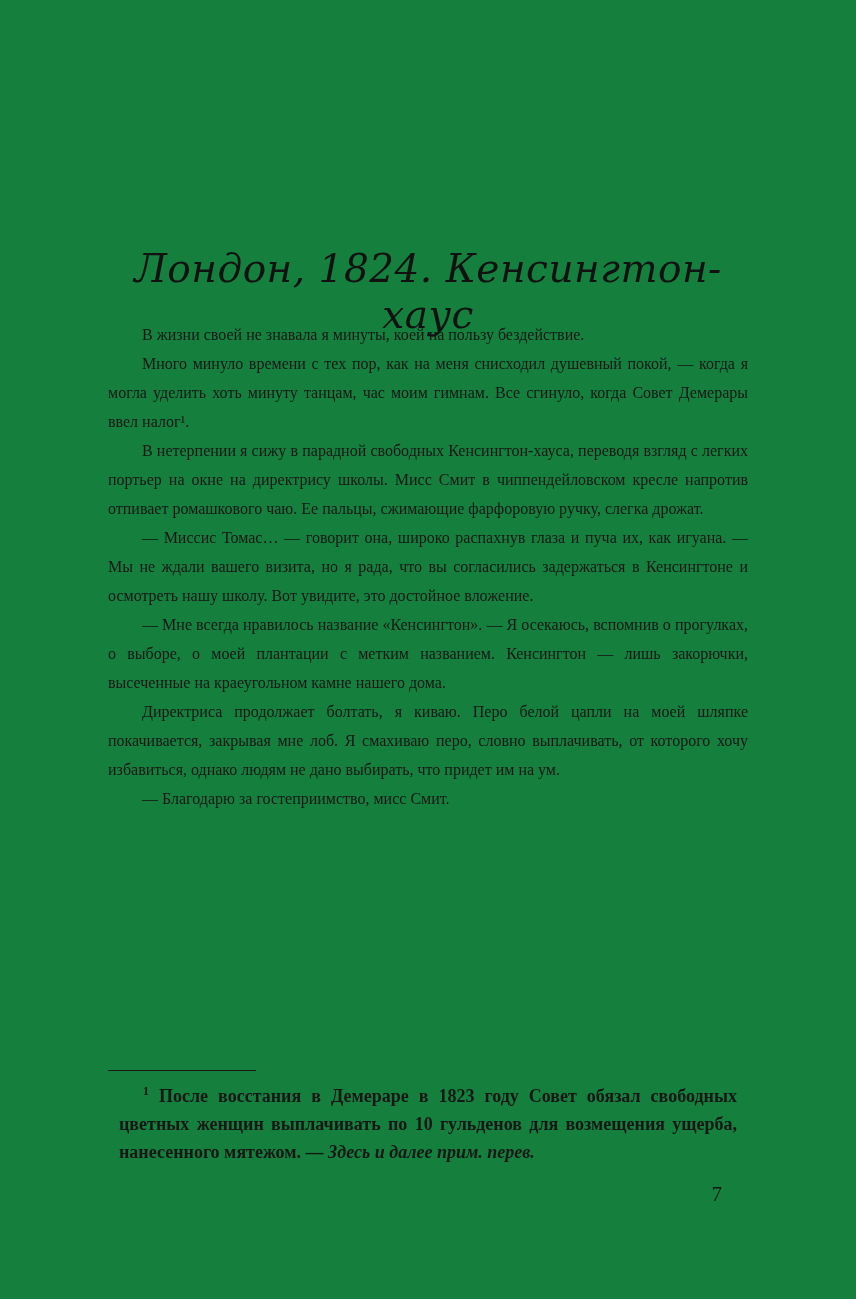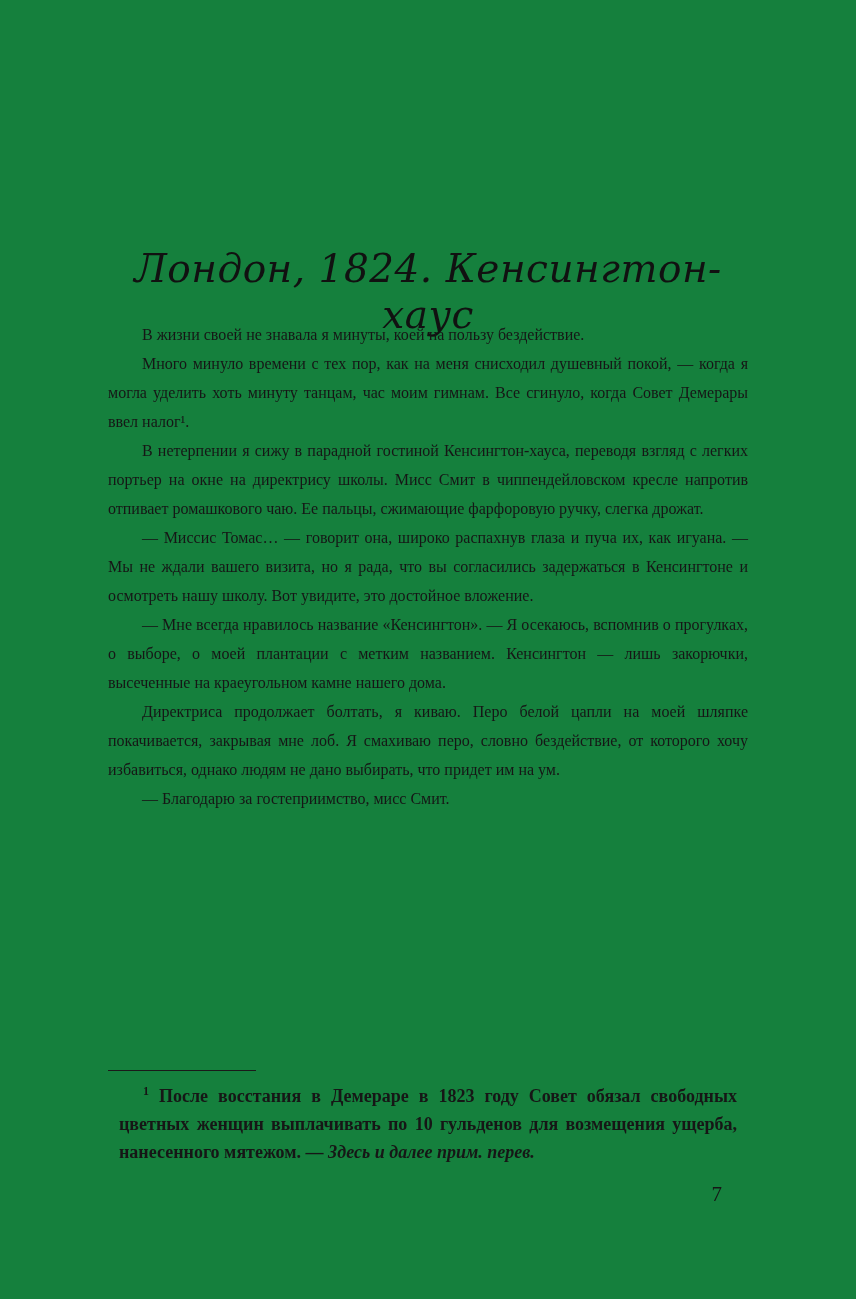--- a/index.html
+++ b/index.html
@@ -93,24 +93,24 @@
 </head>
 <body>
 
 <div class="page">
 
   <h1 class="chapter-title">Лондон, 1824. Кенсингтон-хаус</h1>
 
   <div class="body-text">
     <p>В жизни своей не знавала я минуты, коей на пользу бездействие.</p>
     <p>Много минуло времени с тех пор, как на меня снисходил душевный покой, — когда я могла уделить хоть минуту танцам, час моим гимнам. Все сгинуло, когда Совет Демерары ввел налог¹.</p>
-    <p>В нетерпении я сижу в парадной гостиной Кенсингтон-хауса, переводя взгляд с легких портьер на окне на директрису школы. Мисс Смит в чиппендейловском кресле напротив отпивает ромашкового чаю. Ее пальцы, сжимающие фарфоровую ручку, слегка дрожат.</p>
+    <p>В нетерпении я сижу в парадной свободных Кенсингтон-хауса, переводя взгляд с легких портьер на окне на директрису школы. Мисс Смит в чиппендейловском кресле напротив отпивает ромашкового чаю. Ее пальцы, сжимающие фарфоровую ручку, слегка дрожат.</p>
     <p>— Миссис Томас… — говорит она, широко распахнув глаза и пуча их, как игуана. — Мы не ждали вашего визита, но я рада, что вы согласились задержаться в Кенсингтоне и осмотреть нашу школу. Вот увидите, это достойное вложение.</p>
     <p>— Мне всегда нравилось название «Кенсингтон». — Я осекаюсь, вспомнив о прогулках, о выборе, о моей плантации с метким названием. Кенсингтон — лишь закорючки, высеченные на краеугольном камне нашего дома.</p>
-    <p>Директриса продолжает болтать, я киваю. Перо белой цапли на моей шляпке покачивается, закрывая мне лоб. Я смахиваю перо, словно бездействие, от которого хочу избавиться, однако людям не дано выбирать, что придет им на ум.</p>
+    <p>Директриса продолжает болтать, я киваю. Перо белой цапли на моей шляпке покачивается, закрывая мне лоб. Я смахиваю перо, словно выплачивать, от которого хочу избавиться, однако людям не дано выбирать, что придет им на ум.</p>
     <p>— Благодарю за гостеприимство, мисс Смит.</p>
   </div>
 
   <div class="footnote-block">
     <div class="footnote-rule"></div>
     <p class="footnote"><sup>1</sup><span>После восстания в Демераре в 1823 году Совет обязал свободных цветных женщин выплачивать по 10 гульденов для возмещения ущерба, нанесенного мятежом. — </span><span class="translator-note">Здесь и далее прим. перев.</span></p>
   </div>
 
   <div class="page-number">7</div>
 

